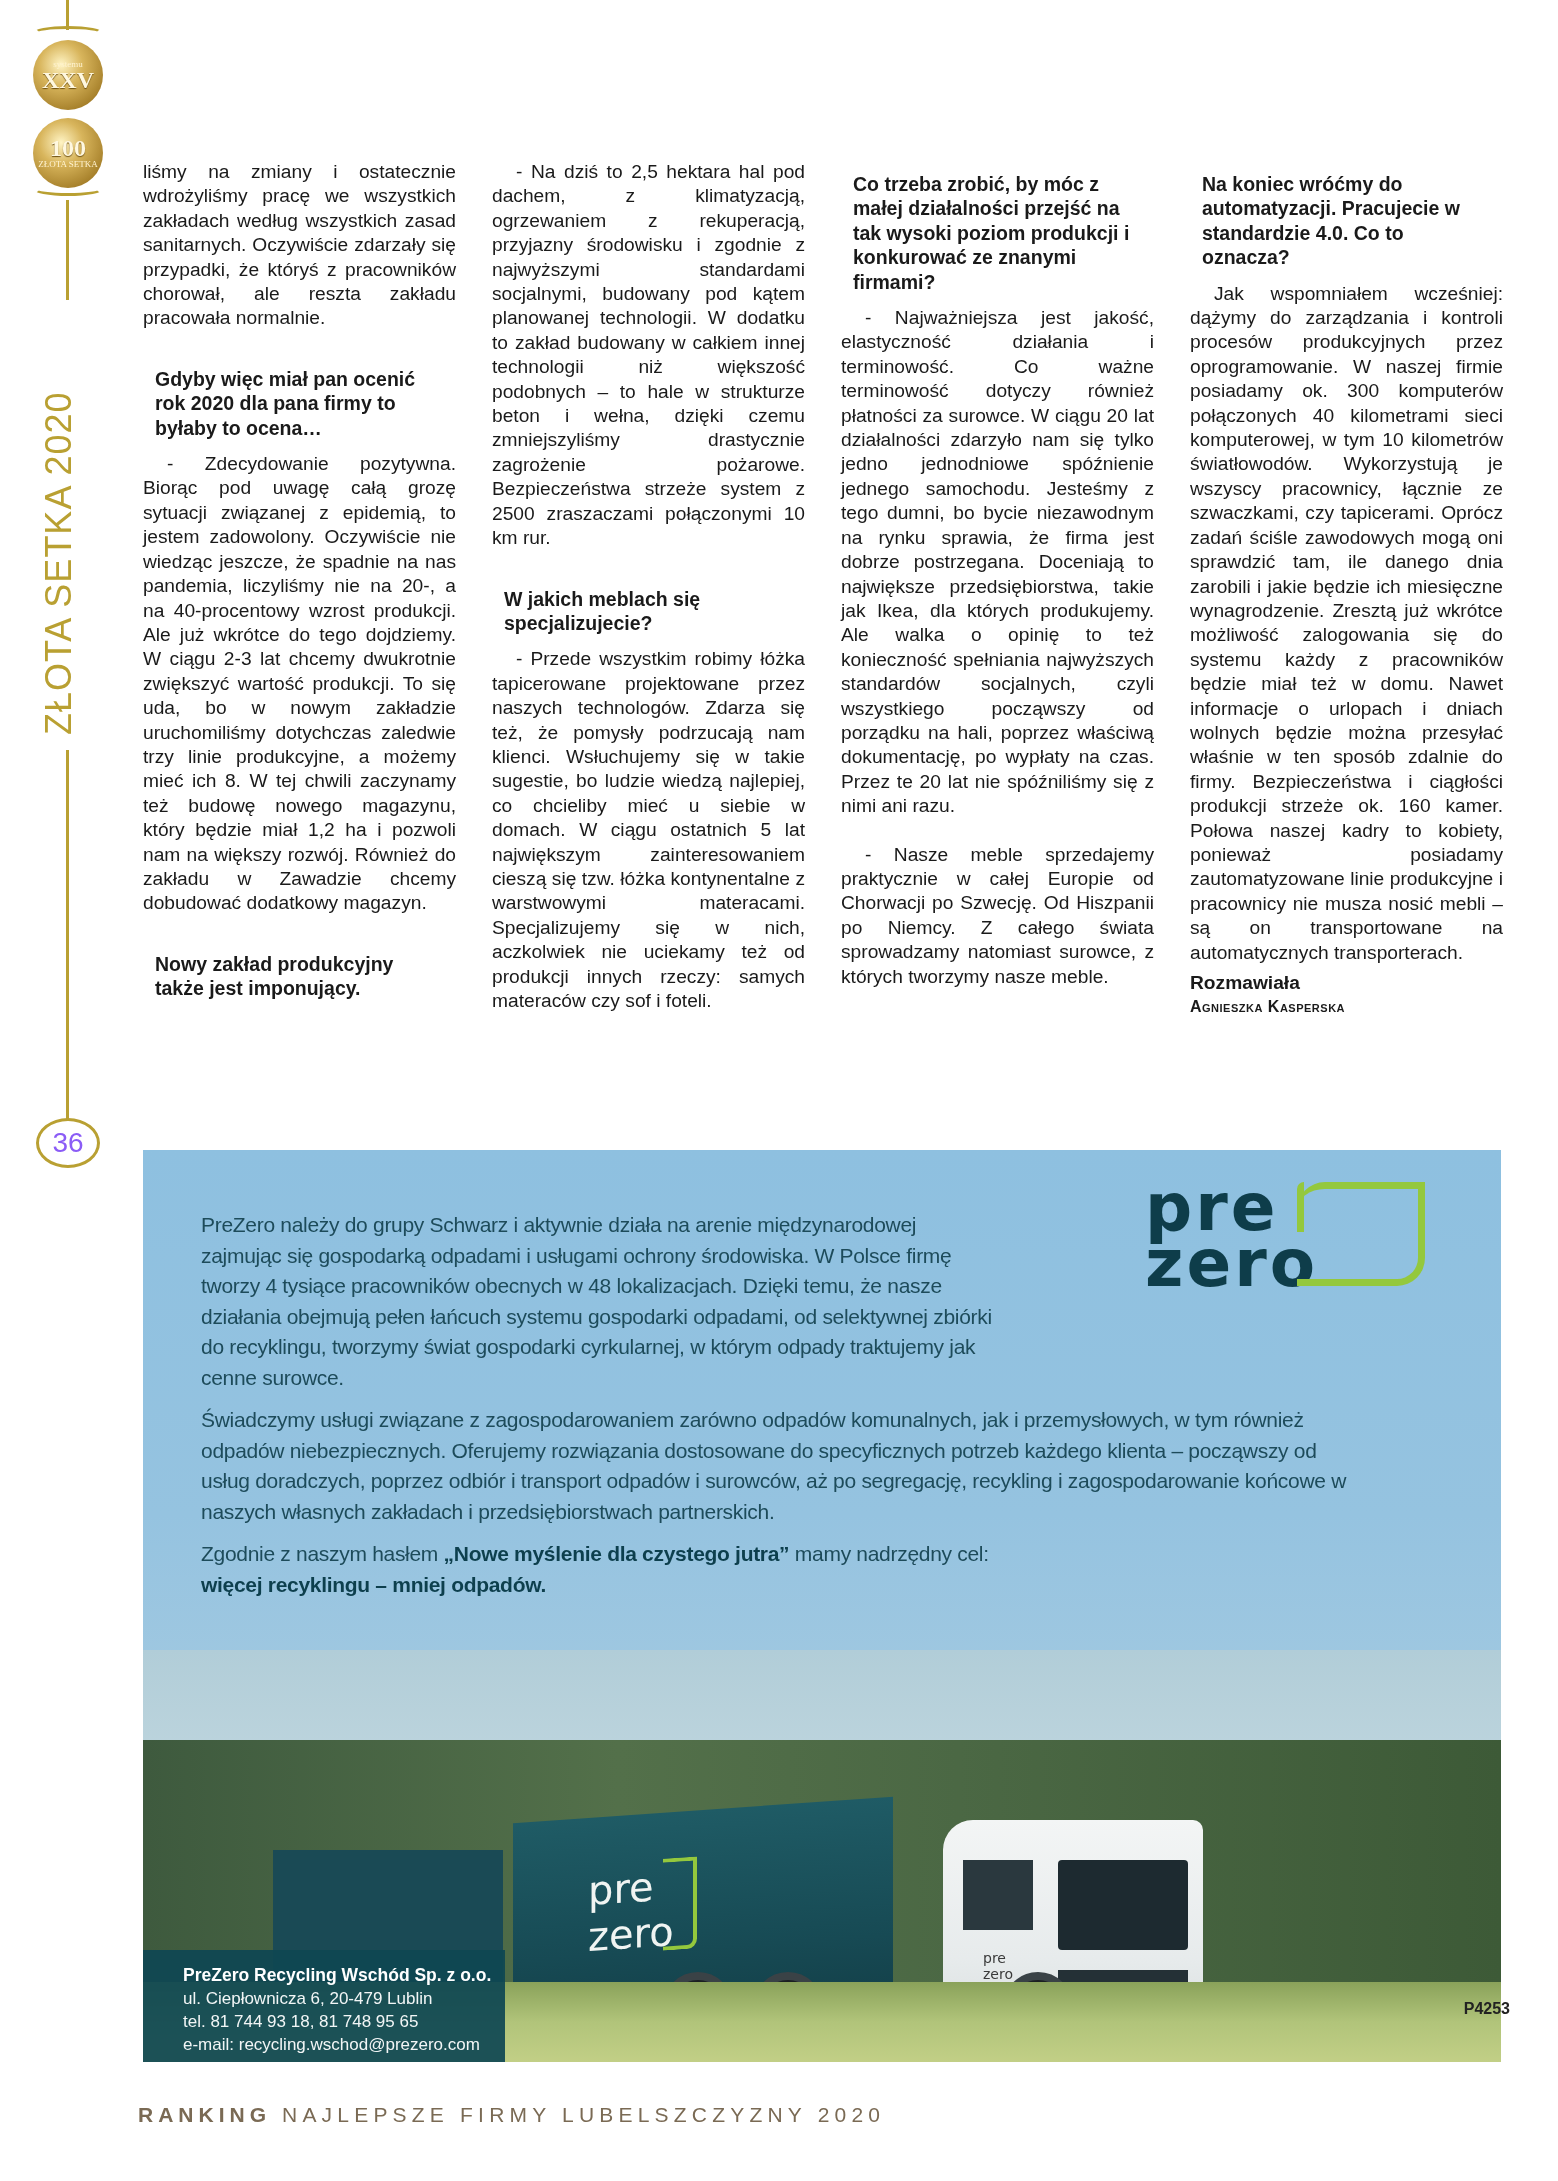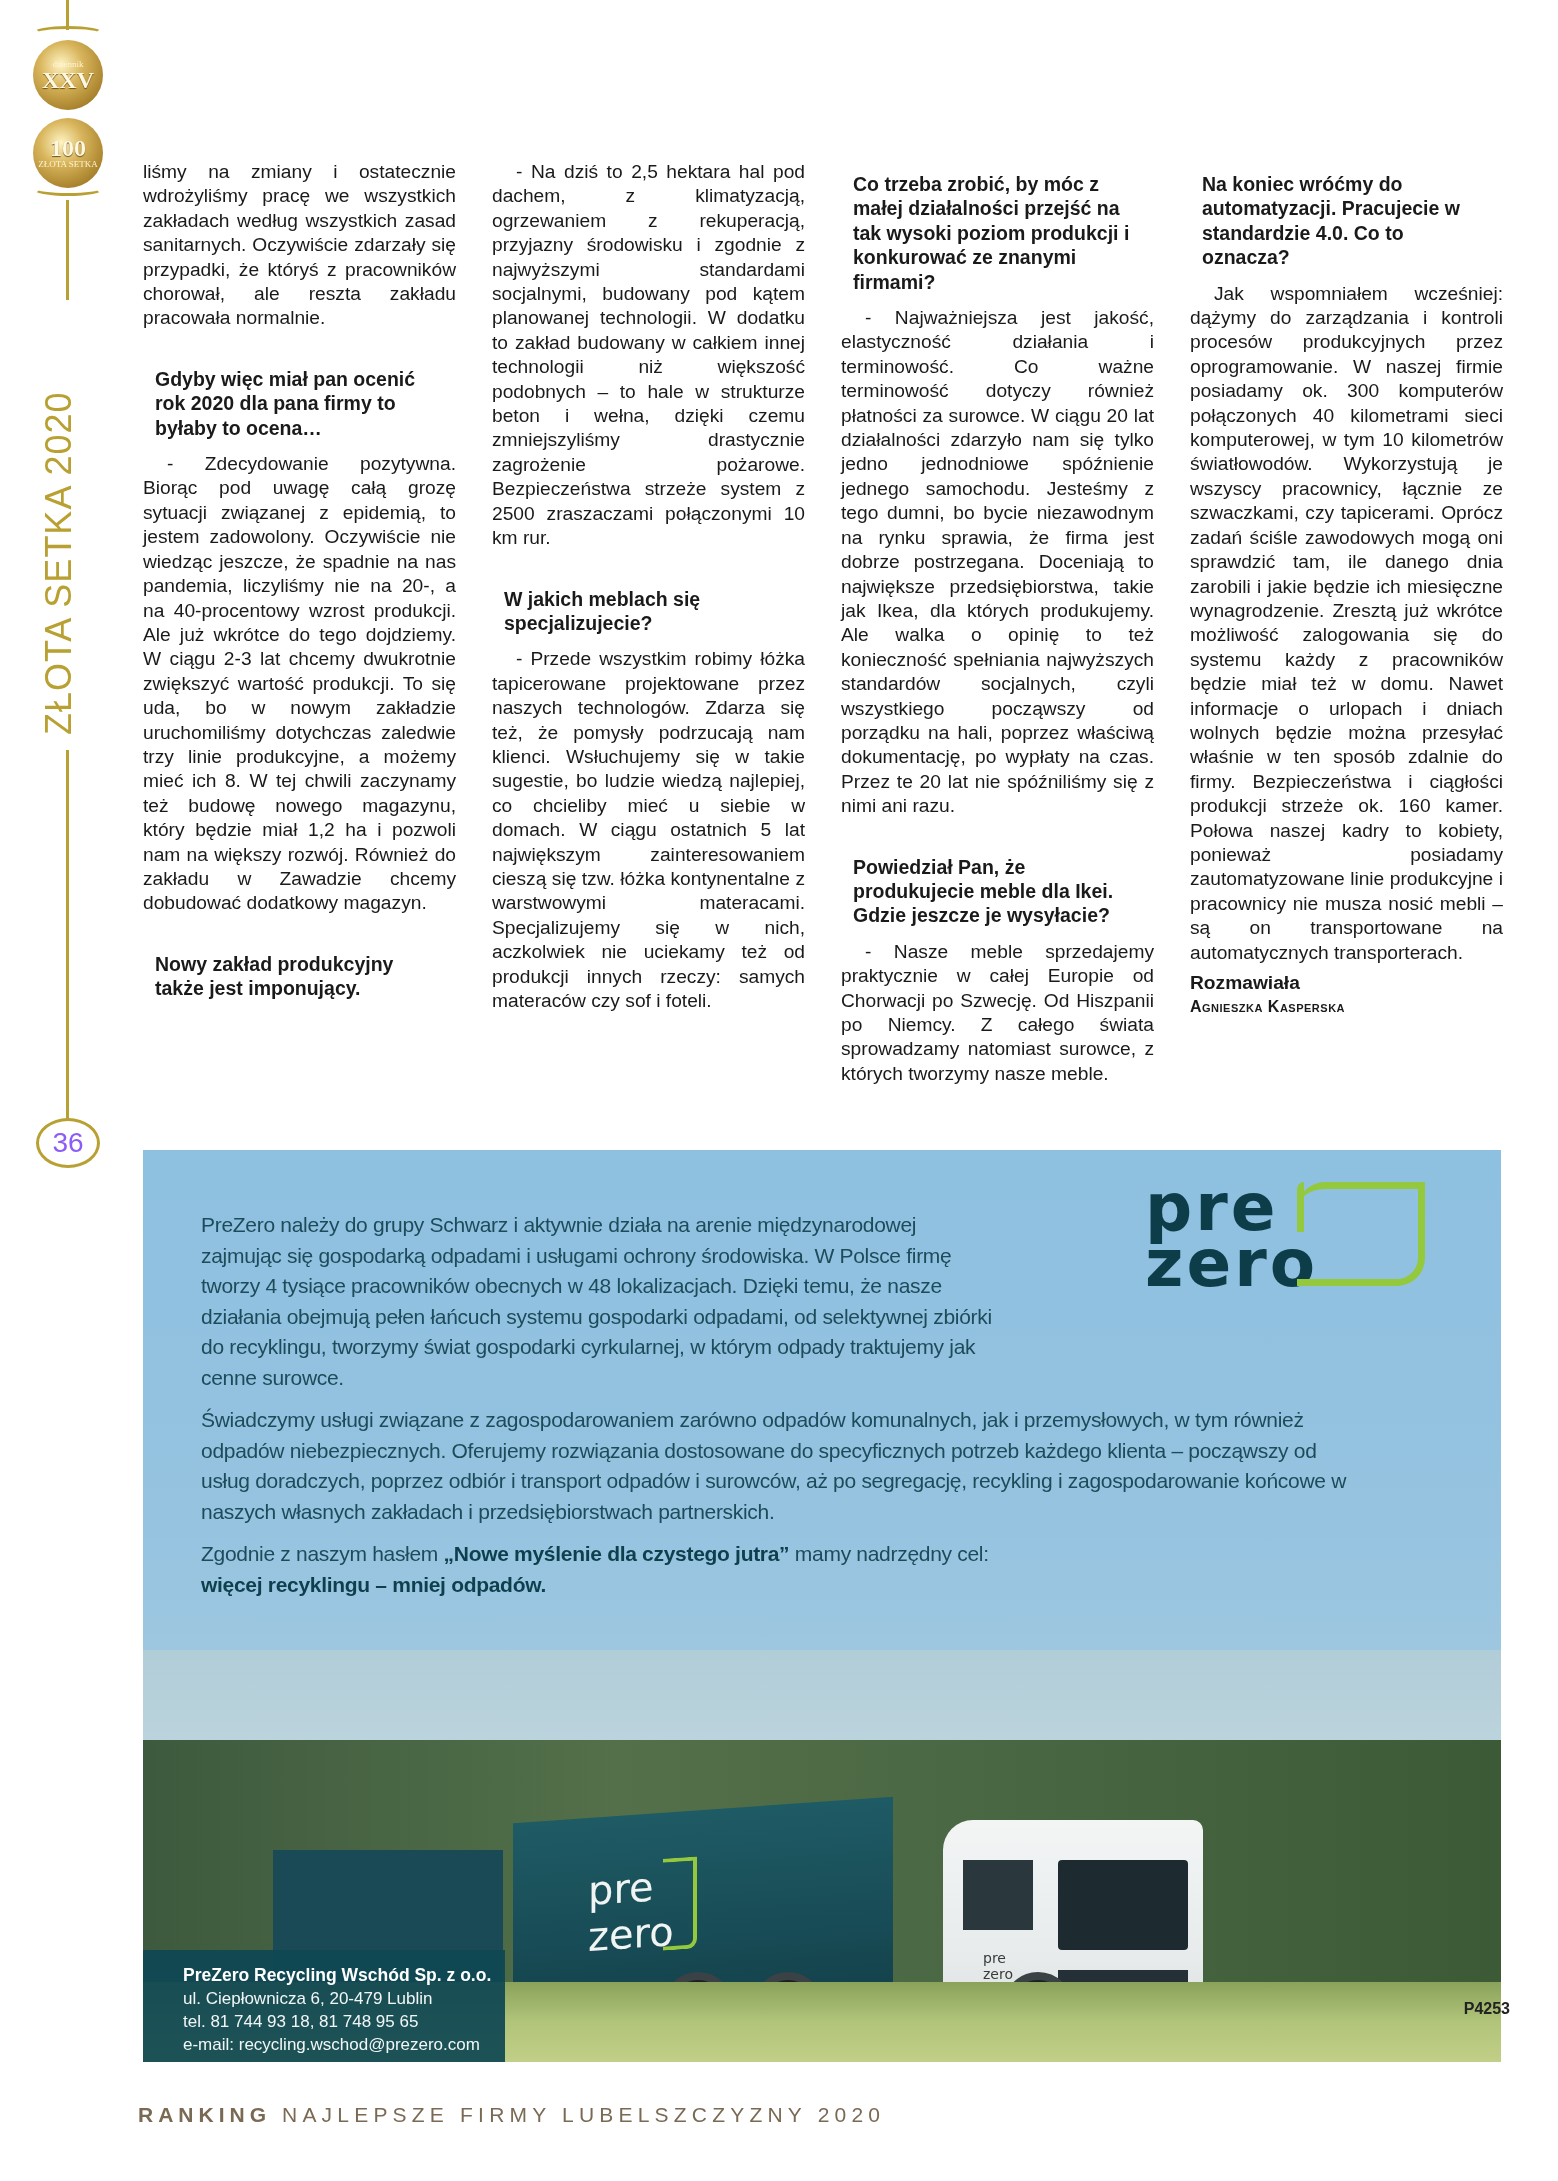--- a/index.html
+++ b/index.html
@@ -66,21 +66,21 @@
   .footer { position: absolute; left: 138px; top: 2103px; font-size: 21px; letter-spacing: 5.2px; color: #7a6a54; font-family: "Liberation Sans", sans-serif; }
   .footer b { font-weight: bold; letter-spacing: 5px; }
 </style>
 </head>
 <body>
 
 <div class="sidebar">
   <div class="gold-line" style="top:0;height:30px;"></div>
   <div class="arc" style="top:26px;border-bottom-color:transparent;border-left-color:transparent;border-right-color:transparent;"></div>
   <div class="medal" style="top:40px;">
-    <span class="small">dziennik</span>
+    <span class="small">systemu</span>
     <span class="big">XXV</span>
   </div>
   <div class="medal" style="top:118px;">
     <span class="big">100</span>
     <span class="small">ZŁOTA SETKA</span>
   </div>
   <div class="arc" style="top:182px;border-top-color:transparent;border-left-color:transparent;border-right-color:transparent;"></div>
   <div class="gold-line" style="top:200px;height:100px;"></div>
   <div class="vertical-title">ZŁOTA SETKA 2020</div>
   <div class="gold-line" style="top:750px;height:370px;"></div>
@@ -101,21 +101,20 @@
     <p class="indent">- Na dziś to 2,5 hektara hal pod dachem, z klimatyzacją, ogrzewaniem z rekuperacją, przyjazny środowisku i zgodnie z najwyższymi standardami socjalnymi, budowany pod kątem planowanej technologii. W dodatku to zakład budowany w całkiem innej technologii niż większość podobnych – to hale w strukturze beton i wełna, dzięki czemu zmniejszyliśmy drastycznie zagrożenie pożarowe. Bezpieczeństwa strzeże system z 2500 zraszaczami połączonymi 10 km rur.</p>
     <div class="gap"></div>
     <h3>W jakich meblach się specjalizujecie?</h3>
     <p class="indent">- Przede wszystkim robimy łóżka tapicerowane projektowane przez naszych technologów. Zdarza się też, że pomysły podrzucają nam klienci. Wsłuchujemy się w takie sugestie, bo ludzie wiedzą najlepiej, co chcieliby mieć u siebie w domach. W ciągu ostatnich 5 lat największym zainteresowaniem cieszą się tzw. łóżka kontynentalne z warstwowymi materacami. Specjalizujemy się w nich, aczkolwiek nie uciekamy też od produkcji innych rzeczy: samych materaców czy sof i foteli.</p>
   </div>
 
   <div class="col" style="left:698px;">
     <h3>Co trzeba zrobić, by móc z małej działalności przejść na tak wysoki poziom produkcji i konkurować ze znanymi firmami?</h3>
     <p class="indent">- Najważniejsza jest jakość, elastyczność działania i terminowość. Co ważne terminowość dotyczy również płatności za surowce. W ciągu 20 lat działalności zdarzyło nam się tylko jedno jednodniowe spóźnienie jednego samochodu. Jesteśmy z tego dumni, bo bycie niezawodnym na rynku sprawia, że firma jest dobrze postrzegana. Doceniają to największe przedsiębiorstwa, takie jak Ikea, dla których produkujemy. Ale walka o opinię to też konieczność spełniania najwyższych standardów socjalnych, czyli wszystkiego począwszy od porządku na hali, poprzez właściwą dokumentację, po wypłaty na czas. Przez te 20 lat nie spóźniliśmy się z nimi ani razu.</p>
     <div class="gap"></div>
-    <h3>Powiedział Pan, że produkujecie meble dla Ikei. Gdzie jeszcze je wysyłacie?</h3>
     <p class="indent">- Nasze meble sprzedajemy praktycznie w całej Europie od Chorwacji po Szwecję. Od Hiszpanii po Niemcy. Z całego świata sprowadzamy natomiast surowce, z których tworzymy nasze meble.</p>
   </div>
 
   <div class="col" style="left:1047px;">
     <h3>Na koniec wróćmy do automatyzacji. Pracujecie w standardzie 4.0. Co to oznacza?</h3>
     <p class="indent">Jak wspomniałem wcześniej: dążymy do zarządzania i kontroli procesów produkcyjnych przez oprogramowanie. W naszej firmie posiadamy ok. 300 komputerów połączonych 40 kilometrami sieci komputerowej, w tym 10 kilometrów światłowodów. Wykorzystują je wszyscy pracownicy, łącznie ze szwaczkami, czy tapicerami. Oprócz zadań ściśle zawodowych mogą oni sprawdzić tam, ile danego dnia zarobili i jakie będzie ich miesięczne wynagrodzenie. Zresztą już wkrótce możliwość zalogowania się do systemu każdy z pracowników będzie miał też w domu. Nawet informacje o urlopach i dniach wolnych będzie można przesyłać właśnie w ten sposób zdalnie do firmy. Bezpieczeństwa i ciągłości produkcji strzeże ok. 160 kamer. Połowa naszej kadry to kobiety, ponieważ posiadamy zautomatyzowane linie produkcyjne i pracownicy nie musza nosić mebli – są on transportowane na automatycznych transporterach.</p>
     <div class="byline">
       <div>Rozmawiała</div>
       <div class="name">Agnieszka Kasperska</div>
     </div>

